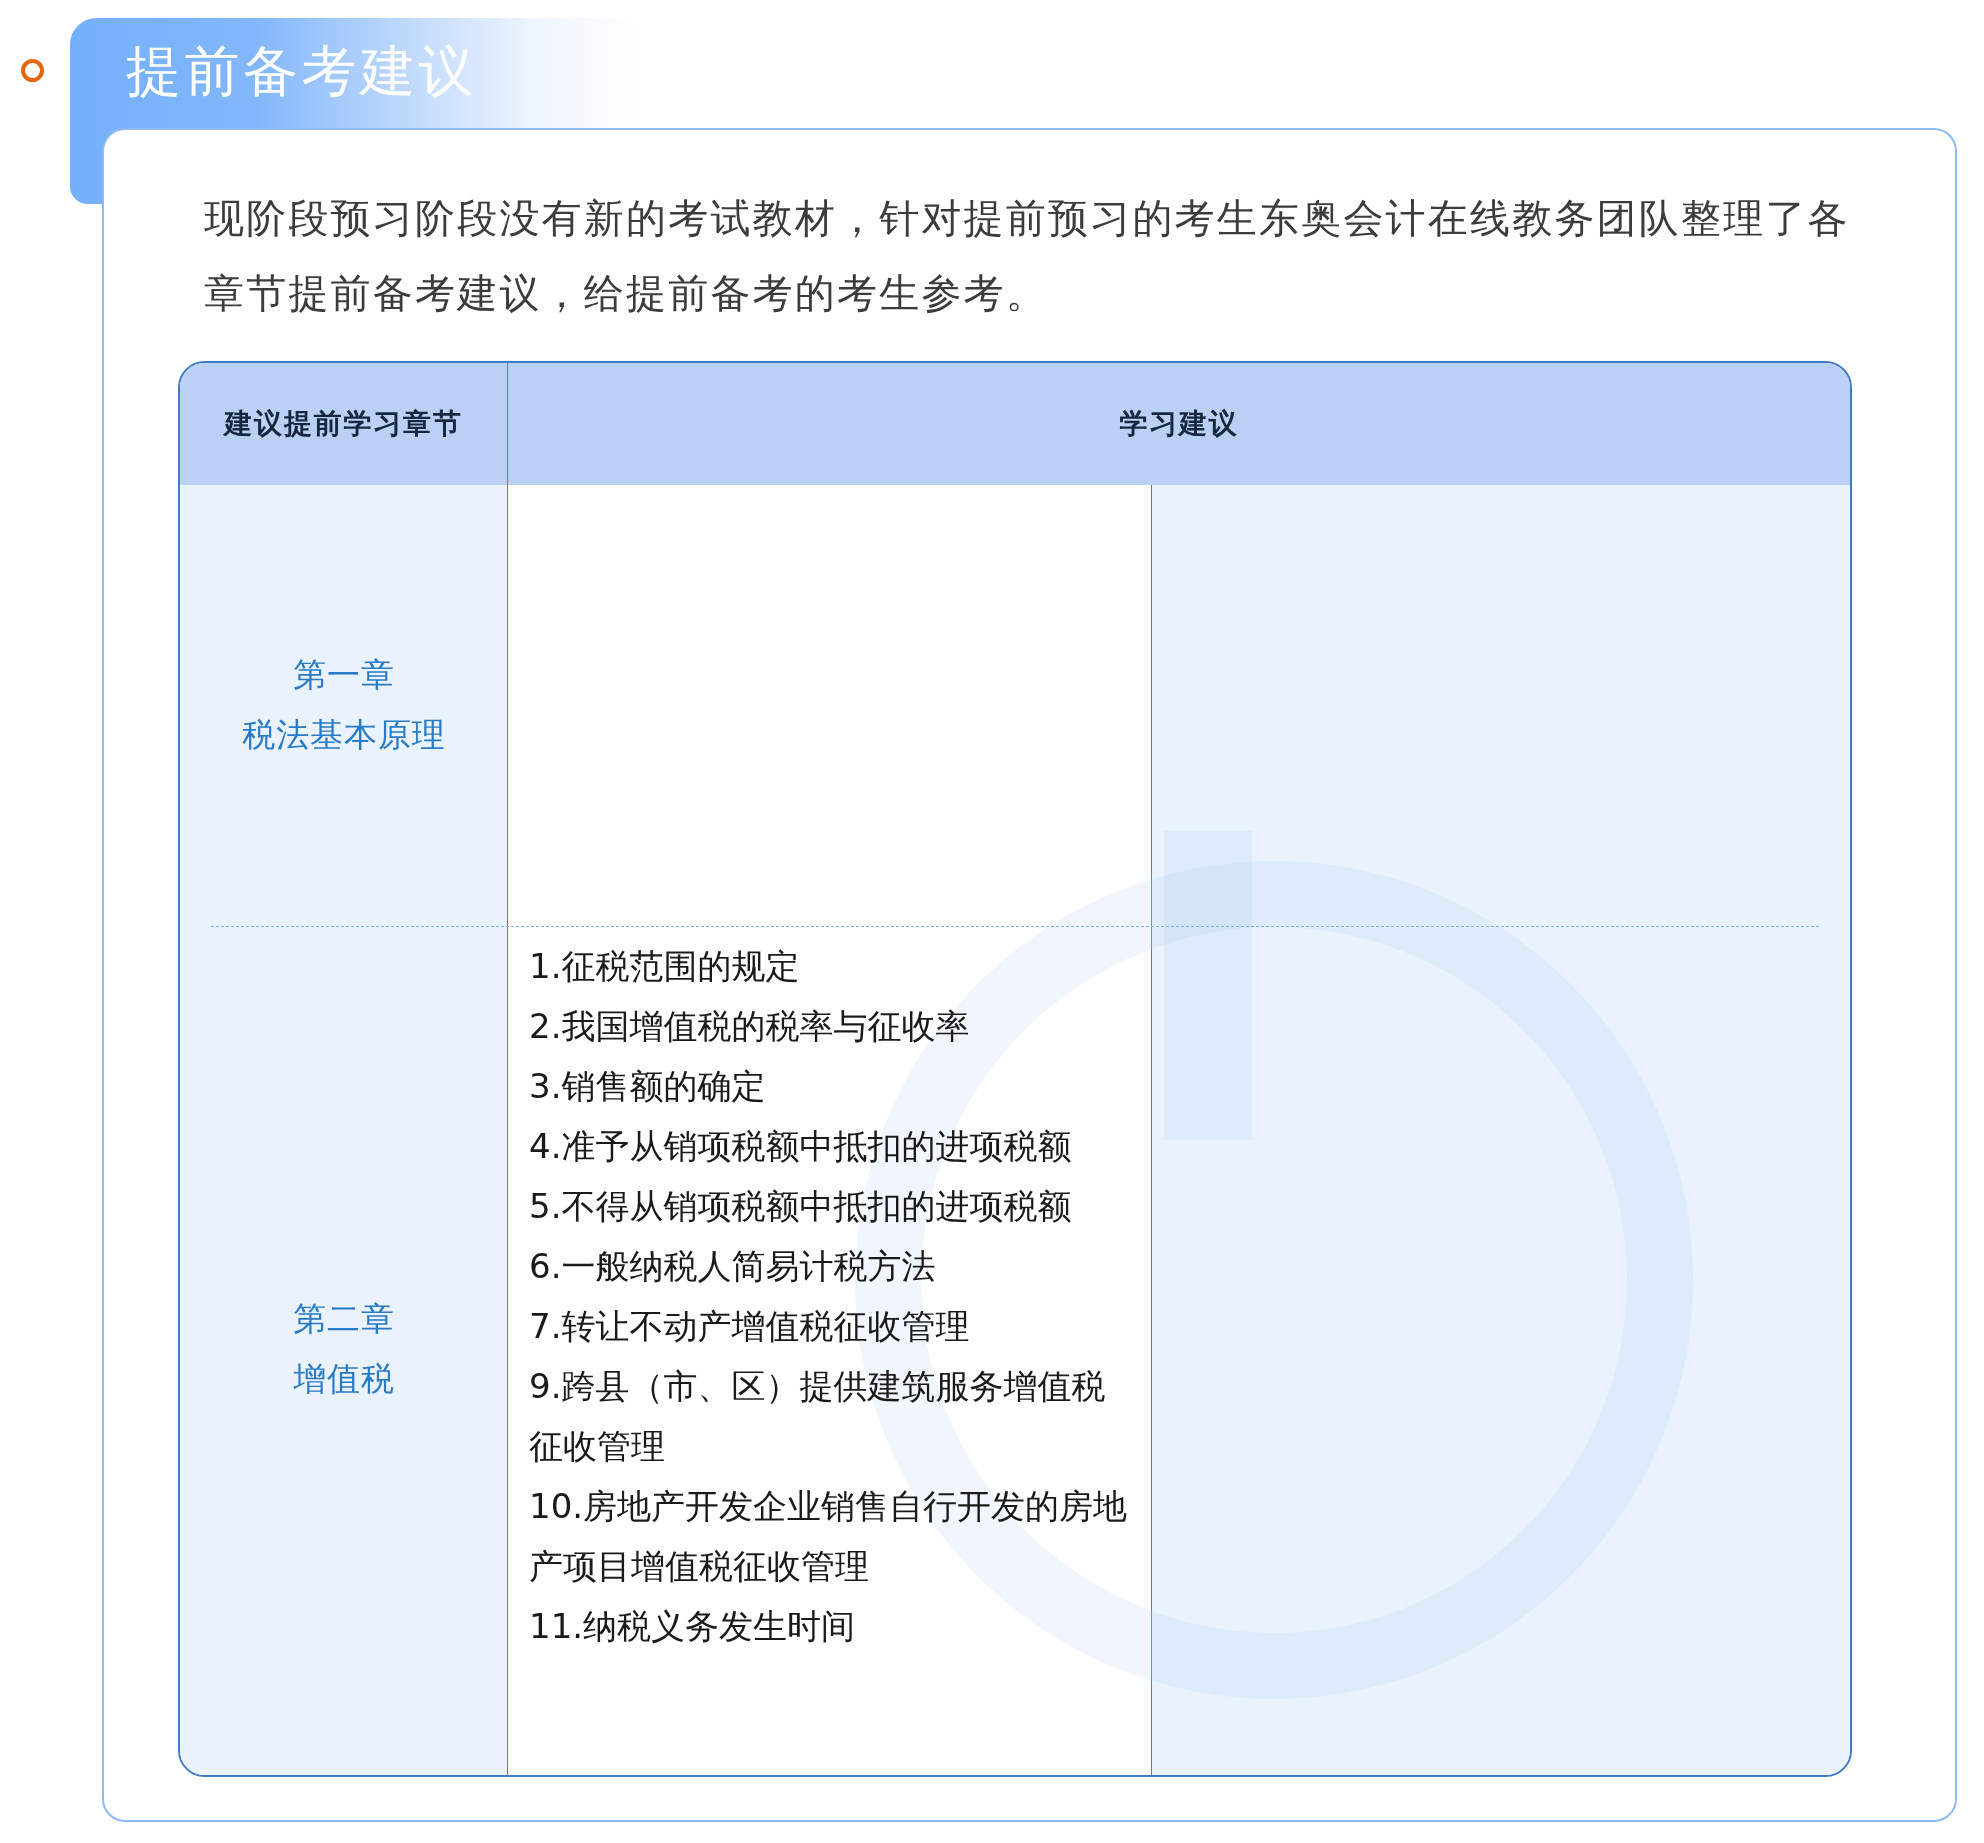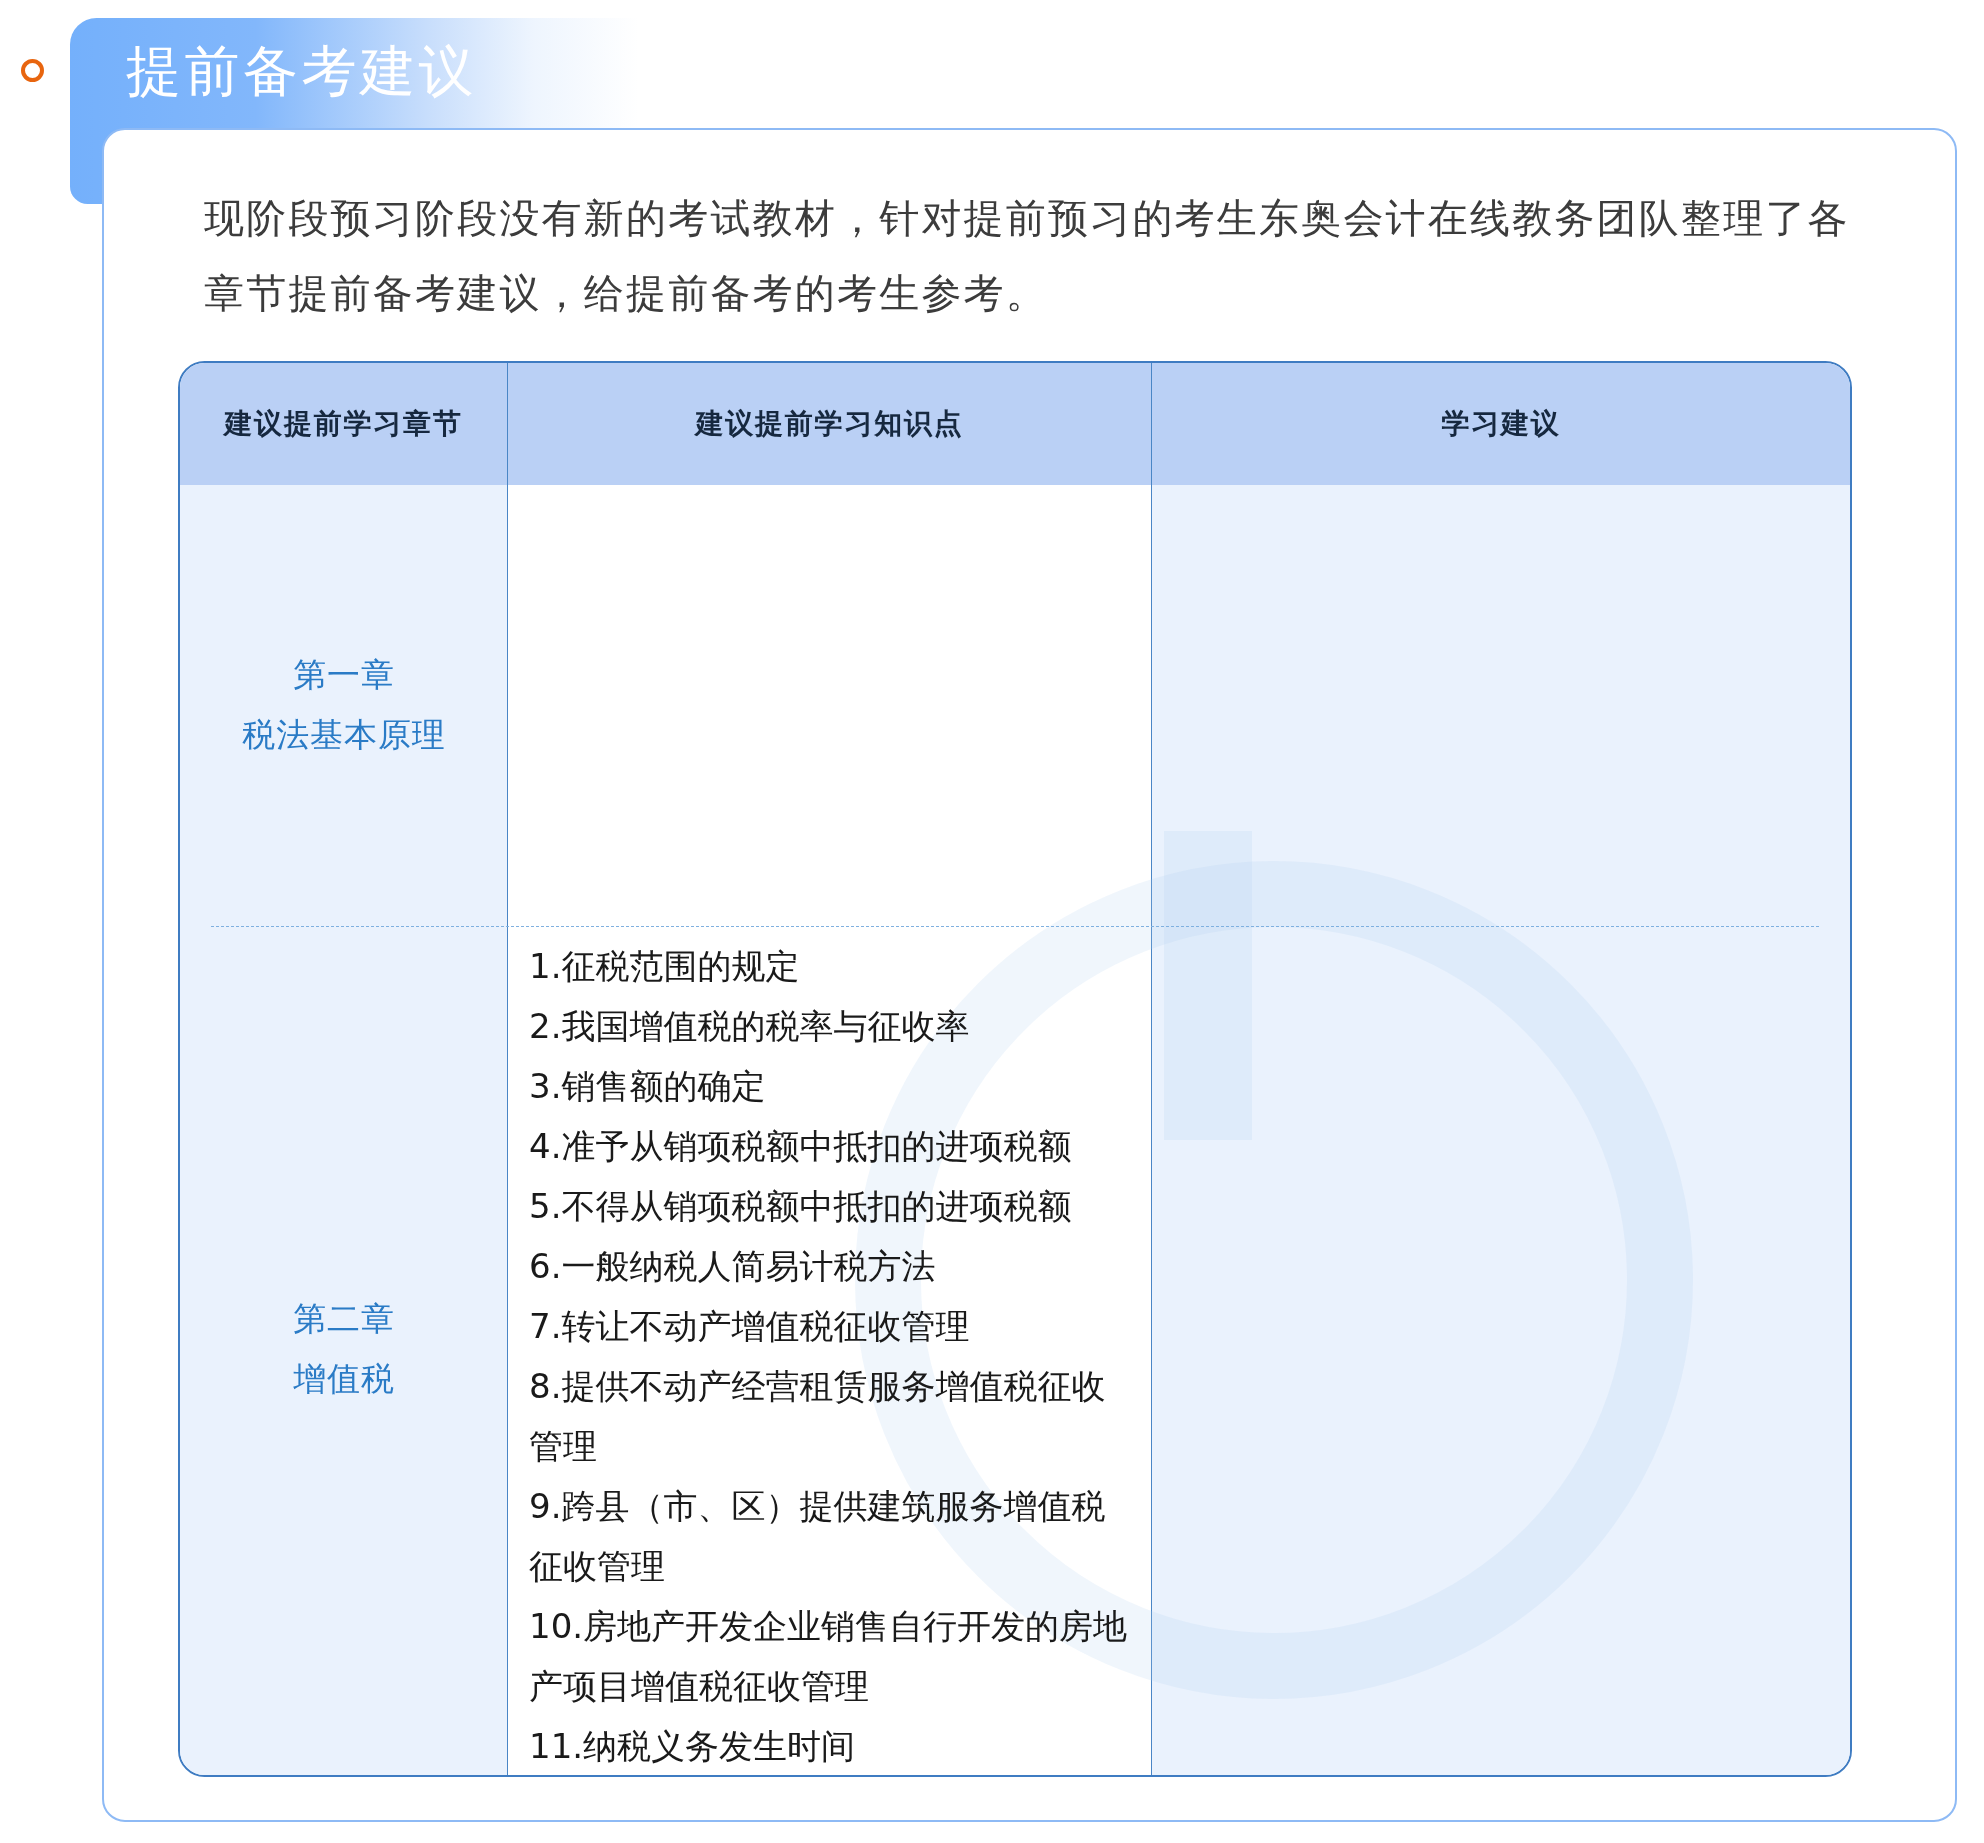--- a/index.html
+++ b/index.html
@@ -84,21 +84,20 @@
 <div class="title-tab"></div>
 <div class="title-text">提前备考建议</div>
 
 <div class="card"></div>
 
 <div class="intro">现阶段预习阶段没有新的考试教材，针对提前预习的考生东奥会计在线教务团队整理了各章节提前备考建议，给提前备考的考生参考。</div>
 
 <div class="table">
   <div class="thead">
     <div class="th c1">建议提前学习章节</div>
-    <div class="th c2">建议提前学习知识点</div>
     <div class="th c3">学习建议</div>
   </div>
 
   <div class="col-bg1"></div>
   <div class="col-bg2"></div>
   <div class="col-bg3"></div>
 
   <div class="watermark"></div>
   <div class="watermark-bar"></div>
 
@@ -114,19 +113,18 @@
     <div>增值税</div>
   </div>
   <ul class="kp-list" style="top:573px;">
     <li>1.征税范围的规定</li>
     <li>2.我国增值税的税率与征收率</li>
     <li>3.销售额的确定</li>
     <li>4.准予从销项税额中抵扣的进项税额</li>
     <li>5.不得从销项税额中抵扣的进项税额</li>
     <li>6.一般纳税人简易计税方法</li>
     <li>7.转让不动产增值税征收管理</li>
-    <li>8.提供不动产经营租赁服务增值税征收管理</li>
     <li>9.跨县（市、区）提供建筑服务增值税征收管理</li>
     <li>10.房地产开发企业销售自行开发的房地产项目增值税征收管理</li>
     <li>11.纳税义务发生时间</li>
   </ul>
 </div>
 
 
 </body></html>

